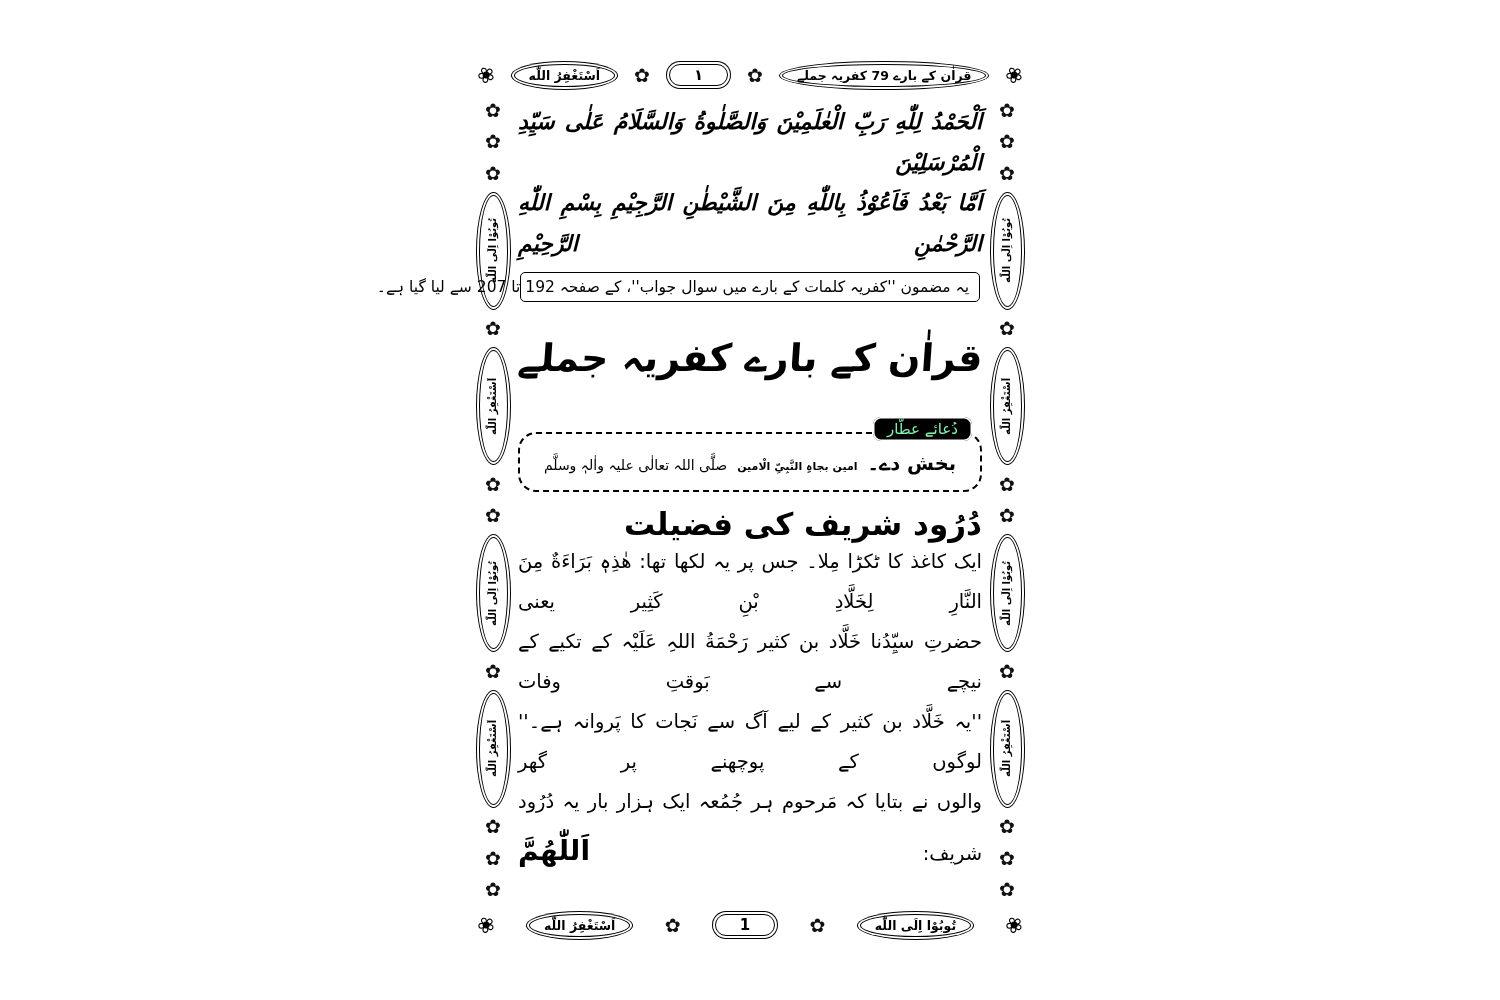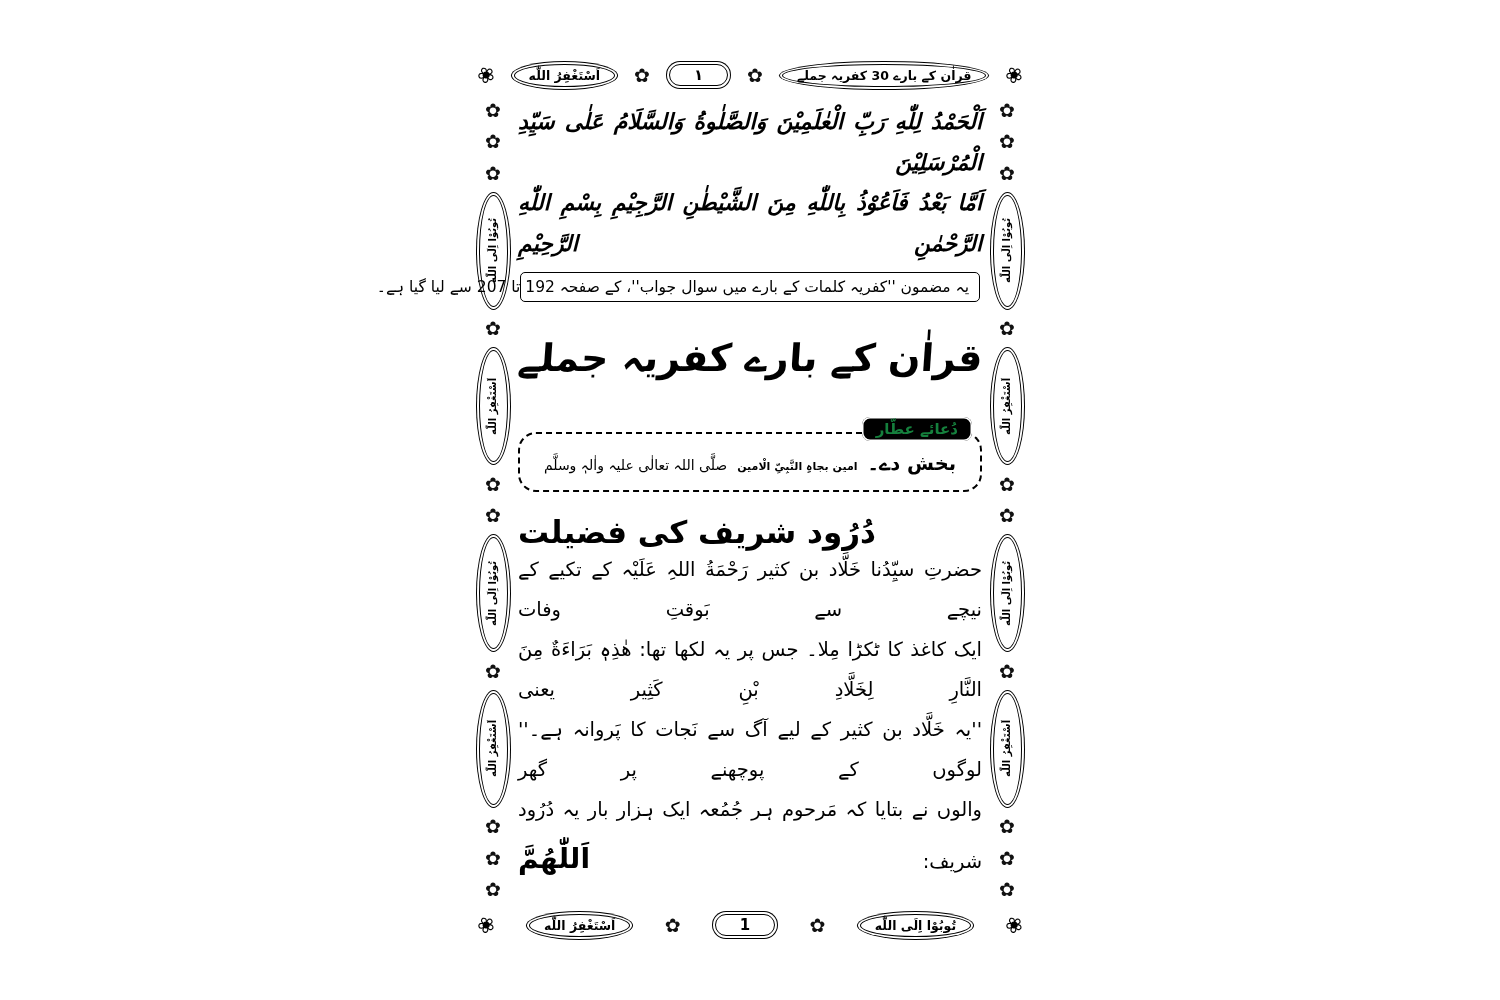--- a/index.html
+++ b/index.html
@@ -48,53 +48,53 @@
     padding:5px 10px;font-size:15.5px;text-align:center;white-space:nowrap;
   }
   .main-title{
     margin-top:4px;height:104px;display:flex;align-items:center;justify-content:space-between;
     direction:rtl;font-weight:bold;
   }
   .main-title .t-part{font-size:38px;letter-spacing:-1px;transform:skewX(-4deg);}
   .main-title .t-num{font-size:96px;line-height:.9;font-weight:bold;}
   .dua-wrap{position:relative;margin-top:22px;}
   .dua-label{
-    position:absolute;top:-15px;right:10px;background:#000;color:#15803d;
-    border-radius:8px;padding:3px 14px;font-size:15px;font-weight:bold;
+    position:absolute;top:-15px;right:10px;background:#000;color:#86efac;
+    border-radius:8px;padding:3px 14px;font-size:15px;font-weight:normal;
     box-shadow:inset 0 0 0 1.5px #fff;z-index:2;
   }
   .dua-box{
     border:2px dashed #000;border-radius:18px;padding:12px 14px 8px;
     font-size:19.5px;font-weight:bold;line-height:1.85;
   }
   .dua-line{text-align:justify;text-align-last:justify;}
   .dua-last{display:flex;align-items:baseline;justify-content:center;gap:10px;direction:rtl;}
   .dua-last .bukhsh{font-size:19.5px;}
   .dua-last .ameen{font-size:11px;}
   .dua-last .salat{font-size:14px;font-weight:normal;}
   .section-heading{
-    margin-top:22px;text-align:left;font-size:31px;font-weight:bold;letter-spacing:-.5px;
+    margin-top:14px;text-align:right;font-size:31px;font-weight:bold;letter-spacing:-.5px;
   }
   .para-line{
     font-size:19.5px;line-height:2.05;text-align:justify;text-align-last:justify;
   }
   .para-line .big-inline{font-size:28px;font-weight:bold;}
 </style>
 </head>
 <body>
 
 <div class="page">
 
   <div class="band">
     <span class="corner">❀</span>
     <span class="h-cart">اَسْتَغْفِرُ اللّٰه</span>
     <span class="rosette">✿</span>
     <span class="num-cart">١</span>
     <span class="rosette">✿</span>
-    <span class="h-cart">قراٰن کے بارے 30 کفریہ جملے</span>
+    <span class="h-cart">قراٰن کے بارے 79 کفریہ جملے</span>
     <span class="corner">❀</span>
   </div>
 
   <div class="middle">
 
     <div class="side">
       <span class="rosette">✿</span>
       <span class="rosette">✿</span>
       <span class="rosette">✿</span>
       <div class="v-cart">
@@ -136,22 +136,22 @@
           <div class="dua-last">
             <span class="bukhsh">بخش دے۔</span>
             <span class="ameen">امین بجاہِ النَّبِیِّ الْامین</span>
             <span class="salat">صلَّی اللہ تعالٰی علیہ واٰلہٖ وسلَّم</span>
           </div>
         </div>
       </div>
 
       <div class="section-heading">دُرُود شریف کی فضیلت</div>
 
+      <div class="para-line">ایک کاغذ کا ٹکڑا مِلا۔ جس پر یہ لکھا تھا: ھٰذِہٖ بَرَاءَةٌ مِنَ النَّارِ لِخَلَّادِ بْنِ کَثِیر یعنی</div>
       <div class="para-line">حضرتِ سیِّدُنا خَلَّاد بن کثیر رَحْمَةُ اللہِ عَلَیْہ کے تکیے کے نیچے سے بَوقتِ وفات</div>
-      <div class="para-line">ایک کاغذ کا ٹکڑا مِلا۔ جس پر یہ لکھا تھا: ھٰذِہٖ بَرَاءَةٌ مِنَ النَّارِ لِخَلَّادِ بْنِ کَثِیر یعنی</div>
       <div class="para-line">''یہ خَلَّاد بن کثیر کے لیے آگ سے نَجات کا پَروانہ ہے۔'' لوگوں کے پوچھنے پر گھر</div>
       <div class="para-line">
         <span>والوں نے بتایا کہ مَرحوم ہر جُمُعہ ایک ہزار بار یہ دُرُود شریف:</span>
         <span class="big-inline">اَللّٰھُمَّ</span>
       </div>
 
     </div>
 
     <div class="side">
       <span class="rosette">✿</span>

